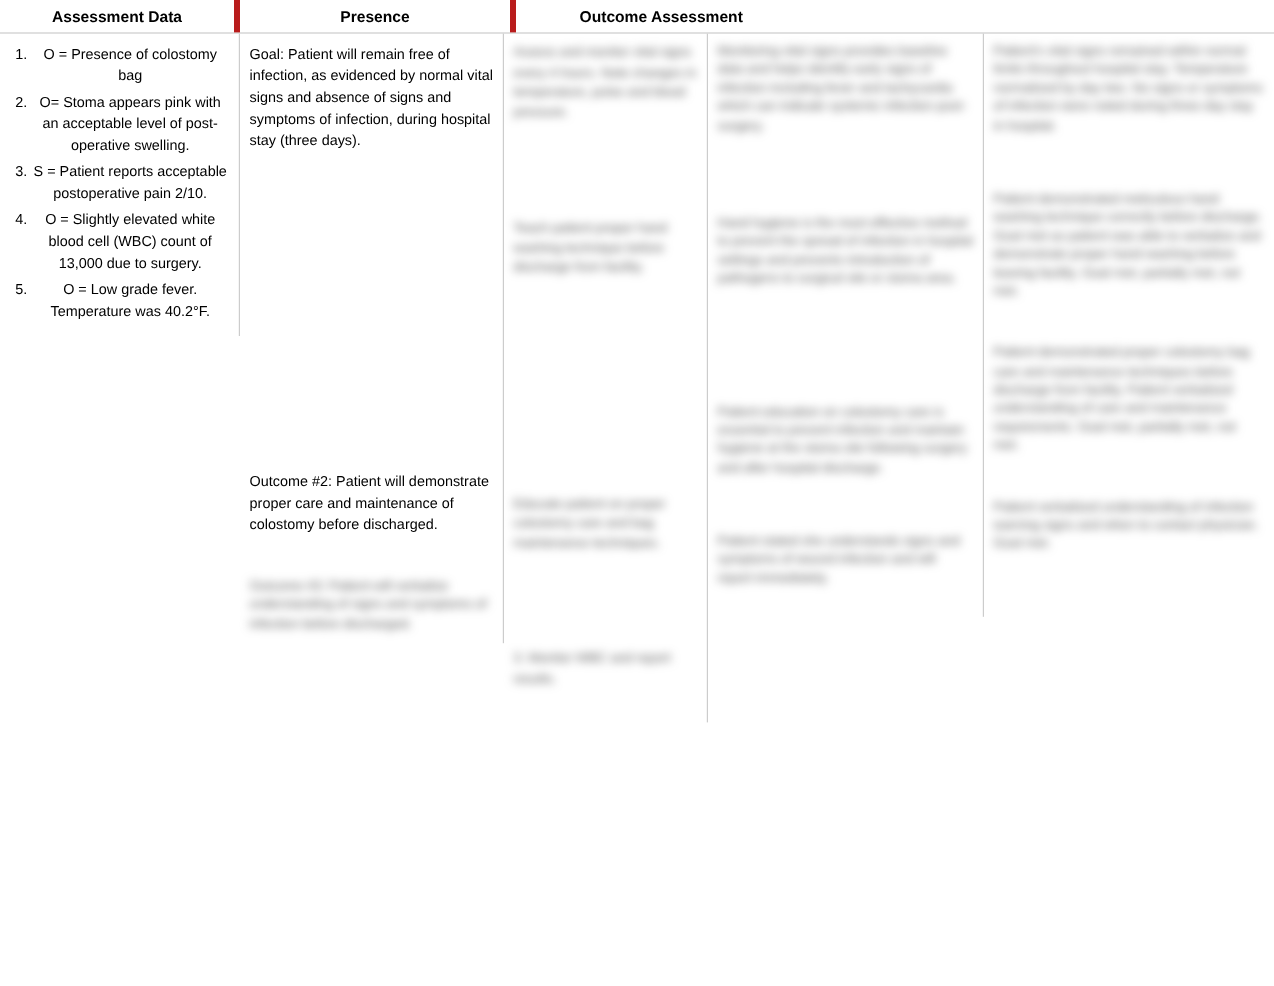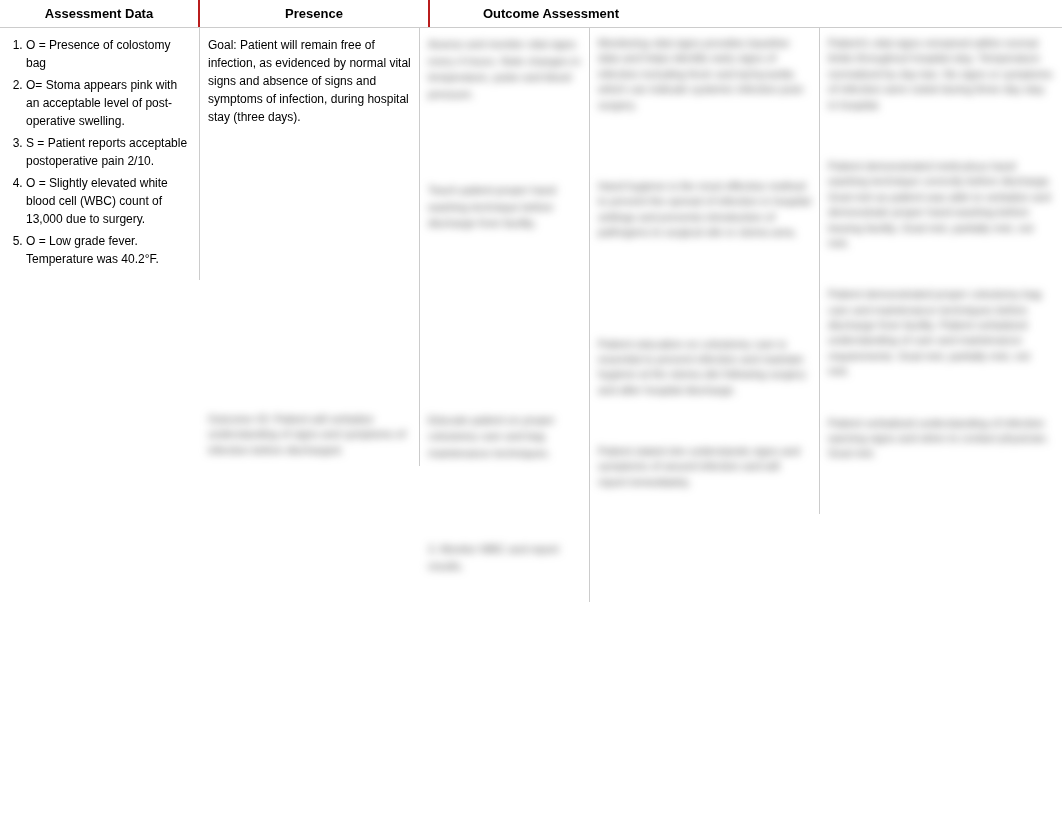--- a/index.html
+++ b/index.html
@@ -13,21 +13,21 @@
     }
     .header-row {
       display: flex;
       border-bottom: 1px solid #ccc;
       background: #fff;
     }
     .header-cell {
       font-weight: bold;
       font-size: 13px;
       padding: 6px 8px;
-      border-right: 2px solid #b91c1c;
+      border-right: 5px solid #b91c1c;
       text-align: center;
     }
     .content-row {
       display: flex;
       border-bottom: 1px solid #ddd;
     }
     .cell {
       padding: 8px;
       border-right: 1px solid #ccc;
       vertical-align: top;
@@ -38,20 +38,21 @@
     .col-goal { width: 220px; min-width: 220px; }
     .col-nursing { width: 170px; min-width: 170px; }
     .col-rationale { width: 230px; min-width: 230px; }
     .col-outcome { width: 242px; min-width: 242px; border-right: none; }
 
     ol {
       padding-left: 18px;
     }
     ol li {
       margin-bottom: 4px;
+      text-align: center;
     }
 
     .blurred-text {
       filter: blur(4px);
       color: #555;
       font-size: 11px;
       line-height: 1.4;
     }
 
     .outcome-block {
@@ -122,20 +123,25 @@
   </div>
 
   <div class="cell col-goal">
     <div style="margin-bottom: 36px;">
       <span>Goal: Patient will remain free of infection, as evidenced by normal vital signs and absence of signs and symptoms of infection, during hospital stay (three days).</span>
     </div>
 
 
     <div style="height: 230px;"></div>
 
+    <div class="outcome-block">
+      <div class="outcome-title">
+        <span>Outcome #2: Patient will demonstrate proper care and maintenance of colostomy before discharged.</span>
+      </div>
+    </div>
 
     <div style="height: 20px;"></div>
 
     <div class="blurred-text">
       Outcome #3: Patient will verbalize understanding of signs and symptoms of infection before discharged.
     </div>
   </div>
 
   <div class="cell col-nursing">
     <div class="nursing-block">

